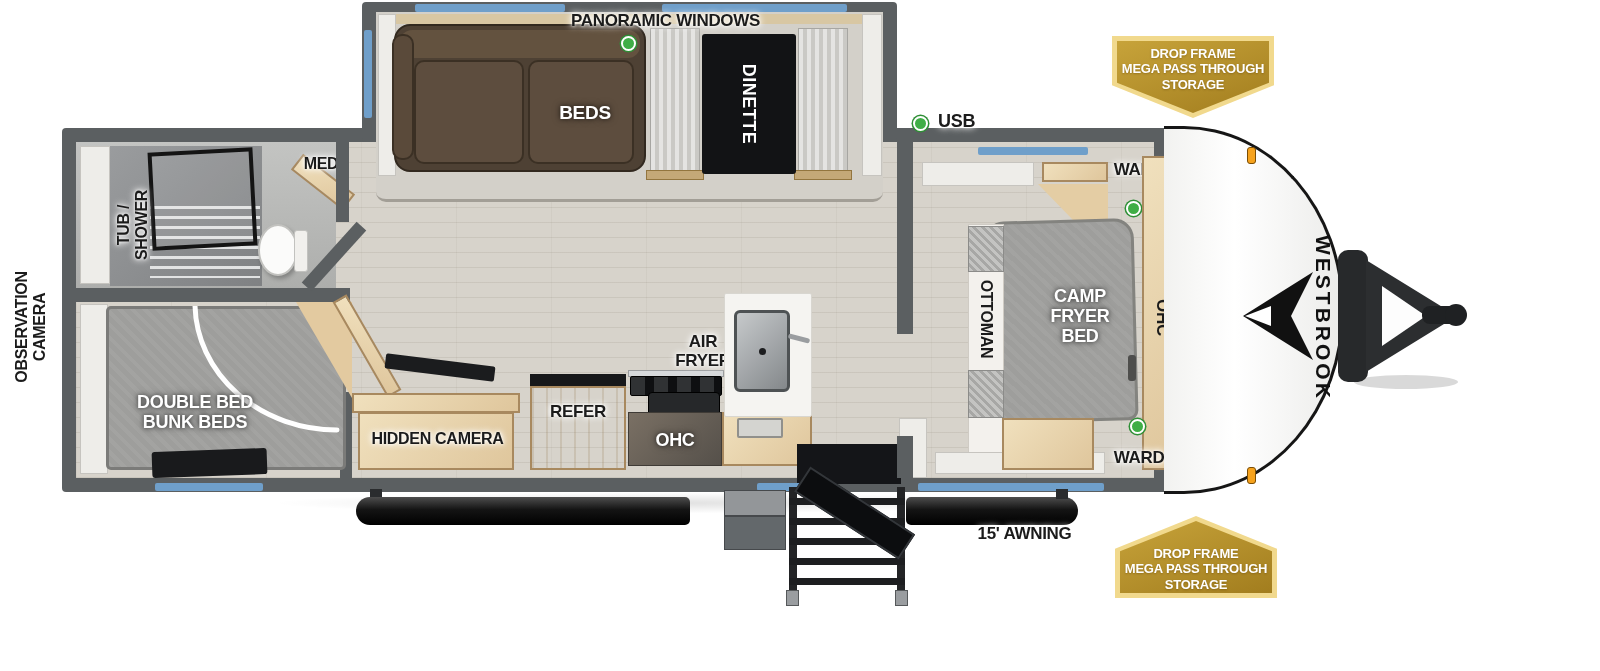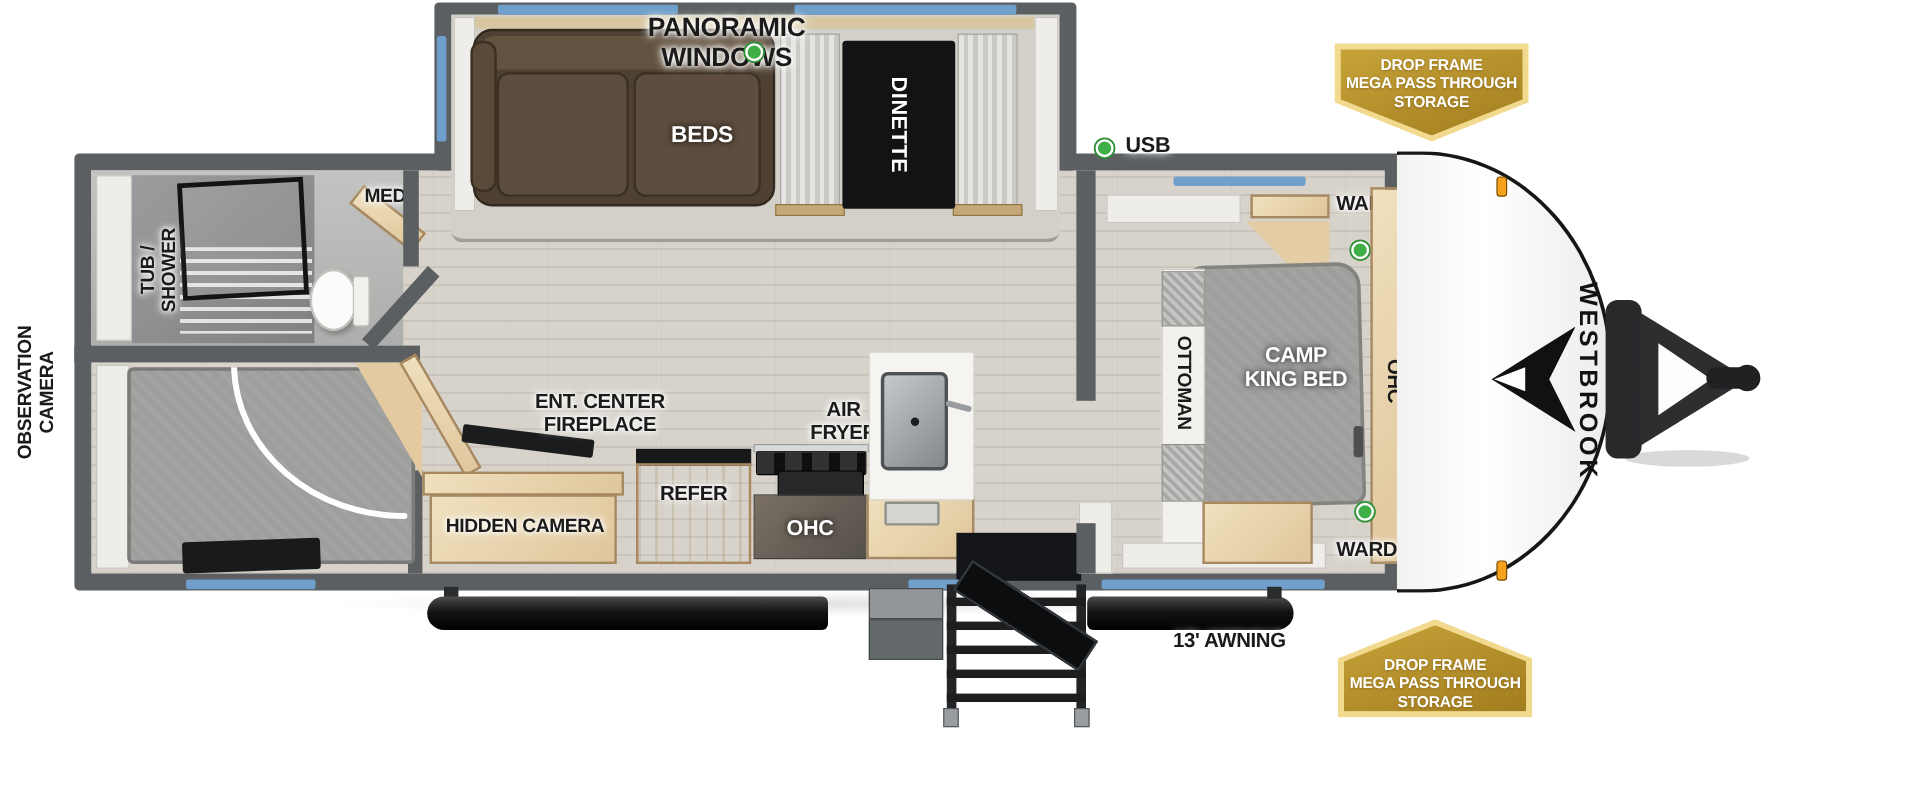--- a/index.html
+++ b/index.html
@@ -55,21 +55,21 @@
   <div style="left:528px;top:60px;width:106px;height:104px;background:#5d4d3e;border:2px solid #3b3024;border-radius:10px;"></div>
   <div class="lbl-w" style="left:540px;top:102px;width:90px;font-size:19px;">BEDS</div>
 
   <div class="bench" style="left:650px;top:28px;width:50px;height:144px;"></div>
   <div class="bench" style="left:798px;top:28px;width:50px;height:144px;"></div>
   <div style="left:646px;top:170px;width:58px;height:10px;background:#c4a878;border:1px solid #93753f;"></div>
   <div style="left:794px;top:170px;width:58px;height:10px;background:#c4a878;border:1px solid #93753f;"></div>
   <div style="left:702px;top:34px;width:94px;height:140px;background:#121315;border-radius:3px;"></div>
   <div class="lbl-w" style="left:690px;top:94px;width:118px;font-size:18px;letter-spacing:.5px;transform:rotate(90deg);text-shadow:none;">DINETTE</div>
 
-  <div class="lbl" style="left:508px;top:11px;width:195px;font-size:22px;">PANORAMIC WINDOWS</div>
+  <div class="lbl" style="left:568px;top:11px;width:195px;font-size:17px;">PANORAMIC WINDOWS</div>
   <div class="dot" style="left:621px;top:36px;"></div>
 
   <div style="left:76px;top:142px;width:260px;height:146px;background:linear-gradient(#c3c4c2,#adaeac);"></div>
   <div class="white-cab" style="left:80px;top:146px;width:30px;height:138px;"></div>
   <div style="left:110px;top:146px;width:152px;height:140px;background:linear-gradient(135deg,#9a9c9e,#7f8183);"></div>
   <div style="left:150px;top:206px;width:110px;height:72px;background:repeating-linear-gradient(180deg,#eceded 0 3px,transparent 3px 10px);opacity:.9;"></div>
   <div style="left:150px;top:150px;width:105px;height:98px;border:4px solid #141414;background:rgba(255,255,255,.07);transform:rotate(-3deg);"></div>
   <div class="lbl" style="left:75px;top:205px;width:120px;height:40px;font-size:16px;transform:rotate(-90deg);">
     <div style="position:static">TUB /</div>
     <div style="position:static">SHOWER</div>
@@ -82,29 +82,29 @@
   <div class="wall" style="left:62px;top:288px;width:288px;height:14px;"></div>
   <div class="wall" style="left:336px;top:142px;width:13px;height:80px;"></div>
   <div class="wall" style="left:293px;top:250px;width:82px;height:13px;transform:rotate(-48deg);"></div>
   <div class="wall" style="left:340px;top:392px;width:12px;height:86px;"></div>
 
   <div class="white-cab" style="left:80px;top:304px;width:28px;height:170px;"></div>
   <div style="left:106px;top:306px;width:240px;height:164px;background:#9e9e9c;border:3px solid #7b7b79;border-radius:5px;background-image:repeating-linear-gradient(45deg,rgba(255,255,255,.05) 0 4px,transparent 4px 9px);"></div>
   <svg style="left:106px;top:306px;" width="240" height="164" viewBox="0 0 240 164">
     <path d="M 89 0 A 142 127 0 0 0 231 124" fill="none" stroke="#ffffff" stroke-width="5" stroke-linecap="round"></path>
   </svg>
+  <div class="lbl-w" style="left:125px;top:392px;width:140px;font-size:18px;">
+    <div style="position:static">DOUBLE BED</div>
+    <div style="position:static">BUNK BEDS</div>
+  </div>
   <div style="left:152px;top:450px;width:115px;height:26px;background:#191a1c;border-radius:3px;transform:rotate(-2deg);"></div>
   <div style="left:296px;top:302px;width:56px;height:96px;background:#e3caa0;clip-path:polygon(100% 0,100% 100%,0 0);"></div>
 
   <div class="cab" style="left:312px;top:338px;width:110px;height:16px;transform:rotate(60deg);"></div>
   <div style="left:385px;top:360px;width:110px;height:15px;background:#1b1c1e;border-radius:2px;transform:rotate(7deg);"></div>
-  <div class="lbl" style="left:430px;top:325px;width:140px;font-size:17px;">
-    <div style="position:static">ENT. CENTER</div>
-    <div style="position:static">FIREPLACE</div>
-  </div>
   <div class="cab" style="left:352px;top:393px;width:168px;height:20px;"></div>
   <div class="cab" style="left:358px;top:412px;width:156px;height:58px;"></div>
   <div class="lbl" style="left:365px;top:430px;width:145px;font-size:16px;">HIDDEN CAMERA</div>
 
   <div style="left:530px;top:374px;width:96px;height:14px;background:#17181a;"></div>
   <div class="cab" style="left:530px;top:386px;width:96px;height:84px;background-image:repeating-linear-gradient(90deg,rgba(139,109,63,.18) 0 2px,transparent 2px 14px);"></div>
   <div class="lbl" style="left:540px;top:402px;width:76px;font-size:17px;">REFER</div>
 
   <div style="left:628px;top:370px;width:96px;height:7px;background:#d7d9db;border:1px solid #9a9c9e;"></div>
   <div style="left:630px;top:376px;width:92px;height:20px;background:repeating-linear-gradient(90deg,#303234 0 14px,#0e0f11 14px 23px);border-radius:2px;border:1px solid #000;"></div>
@@ -134,21 +134,21 @@
   <div class="lbl" style="left:1098px;top:160px;width:82px;font-size:17px;">WARD</div>
   <div class="dot" style="left:1126px;top:201px;"></div>
 
   <div class="cab" style="left:1142px;top:156px;width:36px;height:314px;"></div>
   <div class="lbl" style="left:1112px;top:308px;width:100px;font-size:17px;transform:rotate(90deg);text-shadow:none;">OHC</div>
 
   <div style="left:986px;top:220px;width:150px;height:202px;background:#9e9e9c;border:3px solid #83837f;border-radius:20px 20px 10px 10px;transform:rotate(-1.5deg);background-image:repeating-linear-gradient(45deg,rgba(255,255,255,.05) 0 4px,transparent 4px 9px);"></div>
   <div style="left:1128px;top:355px;width:8px;height:26px;background:#4e4e4c;border-radius:3px;"></div>
   <div class="lbl-w" style="left:1030px;top:286px;width:100px;font-size:18px;">
     <div style="position:static">CAMP</div>
-    <div style="position:static">KING BED</div>
+    <div style="position:static">FRYER BED</div>
   </div>
 
   <div style="left:968px;top:224px;width:36px;height:248px;background:#f3f1ed;border:1px solid #cfcbc4;"></div>
   <div class="cushion" style="left:968px;top:226px;width:36px;height:46px;"></div>
   <div class="cushion" style="left:968px;top:370px;width:36px;height:48px;"></div>
   <div class="lbl" style="left:930px;top:310px;width:112px;font-size:16px;transform:rotate(90deg);text-shadow:none;">OTTOMAN</div>
 
   <div class="white-cab" style="left:935px;top:452px;width:170px;height:22px;"></div>
   <div class="cab" style="left:1002px;top:418px;width:92px;height:52px;"></div>
   <div class="dot" style="left:1130px;top:419px;"></div>
@@ -215,15 +215,15 @@
     <div style="left:4px;top:53px;width:116px;height:7px;background:#1d1e20;"></div>
     <div style="left:4px;top:73px;width:116px;height:7px;background:#1d1e20;"></div>
     <div style="left:4px;top:93px;width:116px;height:7px;background:#1d1e20;"></div>
     <div style="left:1px;top:105px;width:13px;height:16px;background:#9a9da0;border:1px solid #55585a;"></div>
     <div style="left:110px;top:105px;width:13px;height:16px;background:#9a9da0;border:1px solid #55585a;"></div>
     <div style="left:7px;top:13px;width:125px;height:30px;background:#0c0d0f;border:2px solid #33363a;transform:rotate(33deg);"></div>
   </div>
 
   <div class="awning" style="left:906px;top:497px;width:172px;height:28px;border-radius:5px 14px 14px 5px;"></div>
   <div style="left:1056px;top:489px;width:12px;height:10px;background:#2a2c2e;"></div>
-  <div class="lbl" style="left:972px;top:524px;width:105px;font-size:17px;">13' AWNING</div>
+  <div class="lbl" style="left:972px;top:524px;width:105px;font-size:17px;">15' AWNING</div>
 
 </div>
 
 </body></html>

